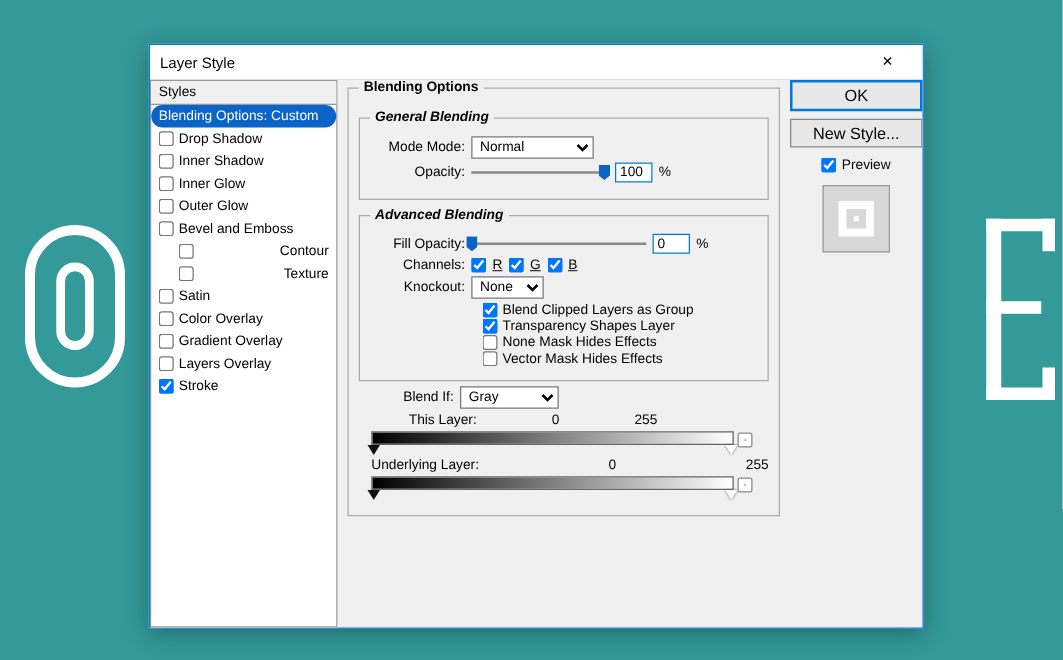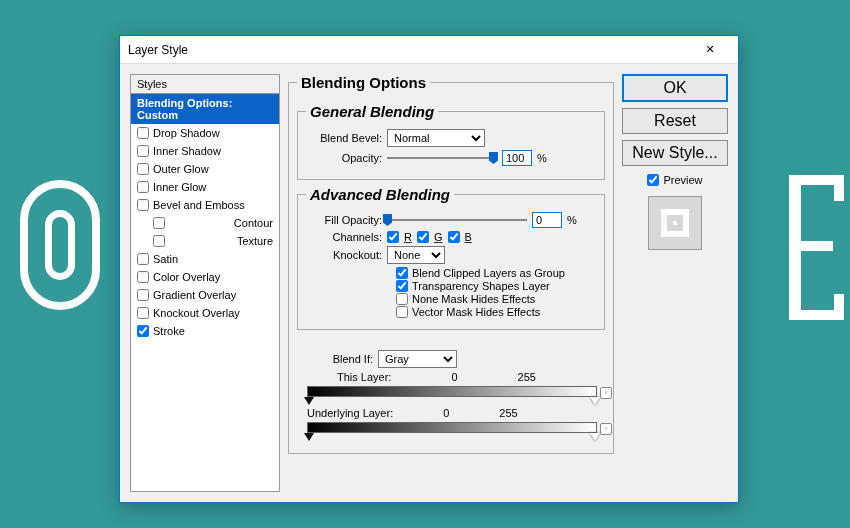--- a/index.html
+++ b/index.html
@@ -13,53 +13,53 @@
 .e1{left:0;top:0;width:100%;height:10px;} .e2{left:0;top:0;width:12px;height:100%;} .e3{left:0;top:66px;width:80%;height:10px;} .e4{left:0;bottom:0;width:100%;height:10px;}
 .e5{right:0;top:0;width:10px;height:26px;} .e6{right:0;bottom:0;width:10px;height:26px;}
 
 .watermark { position:absolute; left:50%; top:60%; transform:translate(-50%,-50%); font-size:48px; color:rgba(140,140,140,0.25); font-weight:300; letter-spacing:2px; white-space:nowrap; pointer-events:none; }
 
 .dialog { position: absolute; left: 119px; top: 35px; width: 620px; height: 468px; background: #f0f0f0; border: 1px solid #0078d7; box-shadow: 0 4px 18px rgba(0,0,0,0.3); }
 .titlebar { height: 28px; background: #fff; display: flex; align-items: center; padding: 0 8px; border-bottom: 1px solid #ddd; }
 .titlebar-title { flex: 1; font-size: 12px; }
 .close-btn { width: 40px; height: 24px; display:flex; align-items:center; justify-content:center; cursor:pointer; font-size:14px; }
 
-.content { display: flex; padding: 10px; gap: 8px; height: calc(100% - 28px); }
+.content { display: flex; padding: 0; gap: 8px; height: calc(100% - 28px); }
 
 .styles-panel { width: 150px; border: 1px solid #999; background: #fff; }
 .styles-header { padding: 3px 6px; border-bottom:1px solid #999; background:#f0f0f0; }
 .style-item { padding: 3px 6px; display:flex; align-items:center; gap:4px; cursor:pointer; }
-.style-item.selected { background:#0a64c8; color:#fff; font-weight:bold; }
+.style-item.selected { background:#0a64c8; color:#fff; font-weight:normal;border-radius:11px; }
 .style-item.sub { padding-left: 22px; justify-content: space-between; }
 .style-item input[type=checkbox]{ width:12px; height:12px; }
 
 .middle { flex:1; display:flex; flex-direction:column; gap:6px; }
 
 fieldset { border:1px solid #aaa; padding:6px 8px 10px; }
-legend { padding:0 4px; font-weight:bold; font-size:15px; }
+legend { padding:0 4px; font-weight:bold; font-size:11px; }
 fieldset.inner { margin-top:6px; }
 fieldset.inner legend { font-weight:bold;font-style:italic; }
 
 .row { display:flex; align-items:center; gap:5px; margin:3px 0; }
 .row label { text-align:right; min-width:76px; }
 select { font-size:11px; border:1px solid #767676; background:#fff; padding:1px 2px; }
 input[type=text]{ font-size:11px; border:1px solid #0078d7; padding:1px 3px; width:30px; text-align:left; }
 .slider-track { height:2px; background:#888; position:relative; width:100px; }
 .slider-thumb { position:absolute; top:-5px; width:9px; height:12px; background:#0a64c8; clip-path: polygon(0 0,100% 0,100% 70%,50% 100%,0 70%); }
 .chk { width:12px; height:12px; }
 .ulabel { text-decoration:underline; text-decoration-color:#333; }
 
-.blendif-section { margin-top:20px; }
+.blendif-section { margin-top:4px; }
 .gradient-bar { height:11px; background:linear-gradient(to right,#000,#fff); border:1px solid #666; position:relative; margin:2px 0 10px; }
 .tri { position:absolute; bottom:-9px; width:0;height:0;border-left:5px solid transparent;border-right:5px solid transparent;border-top:8px solid #111; }
 .tri.wh { border-top-color:#fff; filter:drop-shadow(0 0 1px #555); }
 .split-ico { position:absolute; right:-16px; top:0; width:12px; height:12px; border:1px solid #888; border-radius:2px; font-size:8px; text-align:center; line-height:10px; color:#666; background:#fff; }
 
 .right-col { width:106px; display:flex; flex-direction:column; gap:6px; align-items:stretch; }
-.btn { border:1px solid #888; background:#e8e8e8; padding:3px 0; text-align:center; cursor:pointer; font-size:16px; }
+.btn { border:1px solid #888; background:#e8e8e8; padding:3px 0; text-align:center; cursor:pointer; font-size:13px; }
 .btn.primary { border:2px solid #0078d7; }
 .preview-row { display:flex; align-items:center; gap:4px; justify-content:center; margin-top:2px; }
 .preview-box { width:54px; height:54px; background:#d8d8d8; border:1px solid #999; margin:4px auto 0; display:flex; align-items:center; justify-content:center; }
 .preview-inner { width:28px; height:28px; background:#fff; border:6px solid #fff; box-shadow: inset 0 0 0 6px #d8d8d8; }
 
 .chkline { display:flex; align-items:center; gap:4px; margin:1px 0 1px 90px; }
 </style>
 </head>
 <body>
 
@@ -95,28 +95,28 @@
           <div class="style-item">
             <input type="checkbox" style="">
             <span>Drop Shadow</span>
           </div>
           <div class="style-item">
             <input type="checkbox" style="">
             <span>Inner Shadow</span>
           </div>
           <div class="style-item">
             <input type="checkbox" style="">
+            <span>Inner Glow</span>
+          </div>
+          <div class="style-item">
+            <input type="checkbox" style="">
             <span>Outer Glow</span>
           </div>
           <div class="style-item">
             <input type="checkbox" style="">
-            <span>Inner Glow</span>
-          </div>
-          <div class="style-item">
-            <input type="checkbox" style="">
             <span>Bevel and Emboss</span>
           </div>
           <div class="style-item sub">
             <input type="checkbox" style="">
             <span>Contour</span>
           </div>
           <div class="style-item sub">
             <input type="checkbox" style="">
             <span>Texture</span>
           </div>
@@ -127,37 +127,37 @@
           <div class="style-item">
             <input type="checkbox" style="">
             <span>Color Overlay</span>
           </div>
           <div class="style-item">
             <input type="checkbox" style="">
             <span>Gradient Overlay</span>
           </div>
           <div class="style-item">
             <input type="checkbox" style="">
-            <span>Knockout Overlay</span>
+            <span>Layers Overlay</span>
           </div>
           <div class="style-item">
             <input type="checkbox" checked="" style="">
             <span>Stroke</span>
           </div>
         </div>
     </div>
 
     <div class="middle">
       <fieldset>
         <legend>Blending Options</legend>
 
         <fieldset class="inner">
           <legend>General Blending</legend>
           <div class="row">
-            <label>Blend Bevel:</label>
+            <label>Mode Mode:</label>
             <select style="width:98px;">
               <option>Normal</option>
             </select>
           </div>
           <div class="row">
             <label>Opacity:</label>
             <div class="slider-track" style="width:110px;">
               <div class="slider-thumb" style="left:102px;"></div>
             </div>
             <input type="text" value="100" style="">
@@ -220,37 +220,36 @@
           <div class="row" style="margin-left:40px; gap:60px;">
             <span>This Layer:</span>
             <span>0</span>
             <span>255</span>
           </div>
           <div class="gradient-bar" style="margin-left:10px;width:290px;">
             <div class="tri" style="left:-4px;"></div>
             <div class="tri wh" style="right:-4px;"></div>
             <div class="split-ico">◦</div>
           </div>
-          <div class="row" style="margin-left:10px; gap:50px;">
+          <div class="row" style="margin-left:10px; gap:32px;justify-content:space-between;">
             <span>Underlying Layer:</span>
             <span>0</span>
             <span>255</span>
           </div>
           <div class="gradient-bar" style="margin-left:10px;width:290px;">
             <div class="tri" style="left:-4px;"></div>
             <div class="tri wh" style="right:-4px;"></div>
             <div class="split-ico">◦</div>
           </div>
         </div>
       </fieldset>
     </div>
 
     <div class="right-col">
       <div class="btn primary">OK</div>
-      <div class="btn">Reset</div>
       <div class="btn">New Style...</div>
       <div class="preview-row">
         <input type="checkbox" class="chk" checked="" style="">
         <span>Preview</span>
       </div>
       <div class="preview-box">
         <div class="preview-inner"></div>
       </div>
     </div>
   </div>

